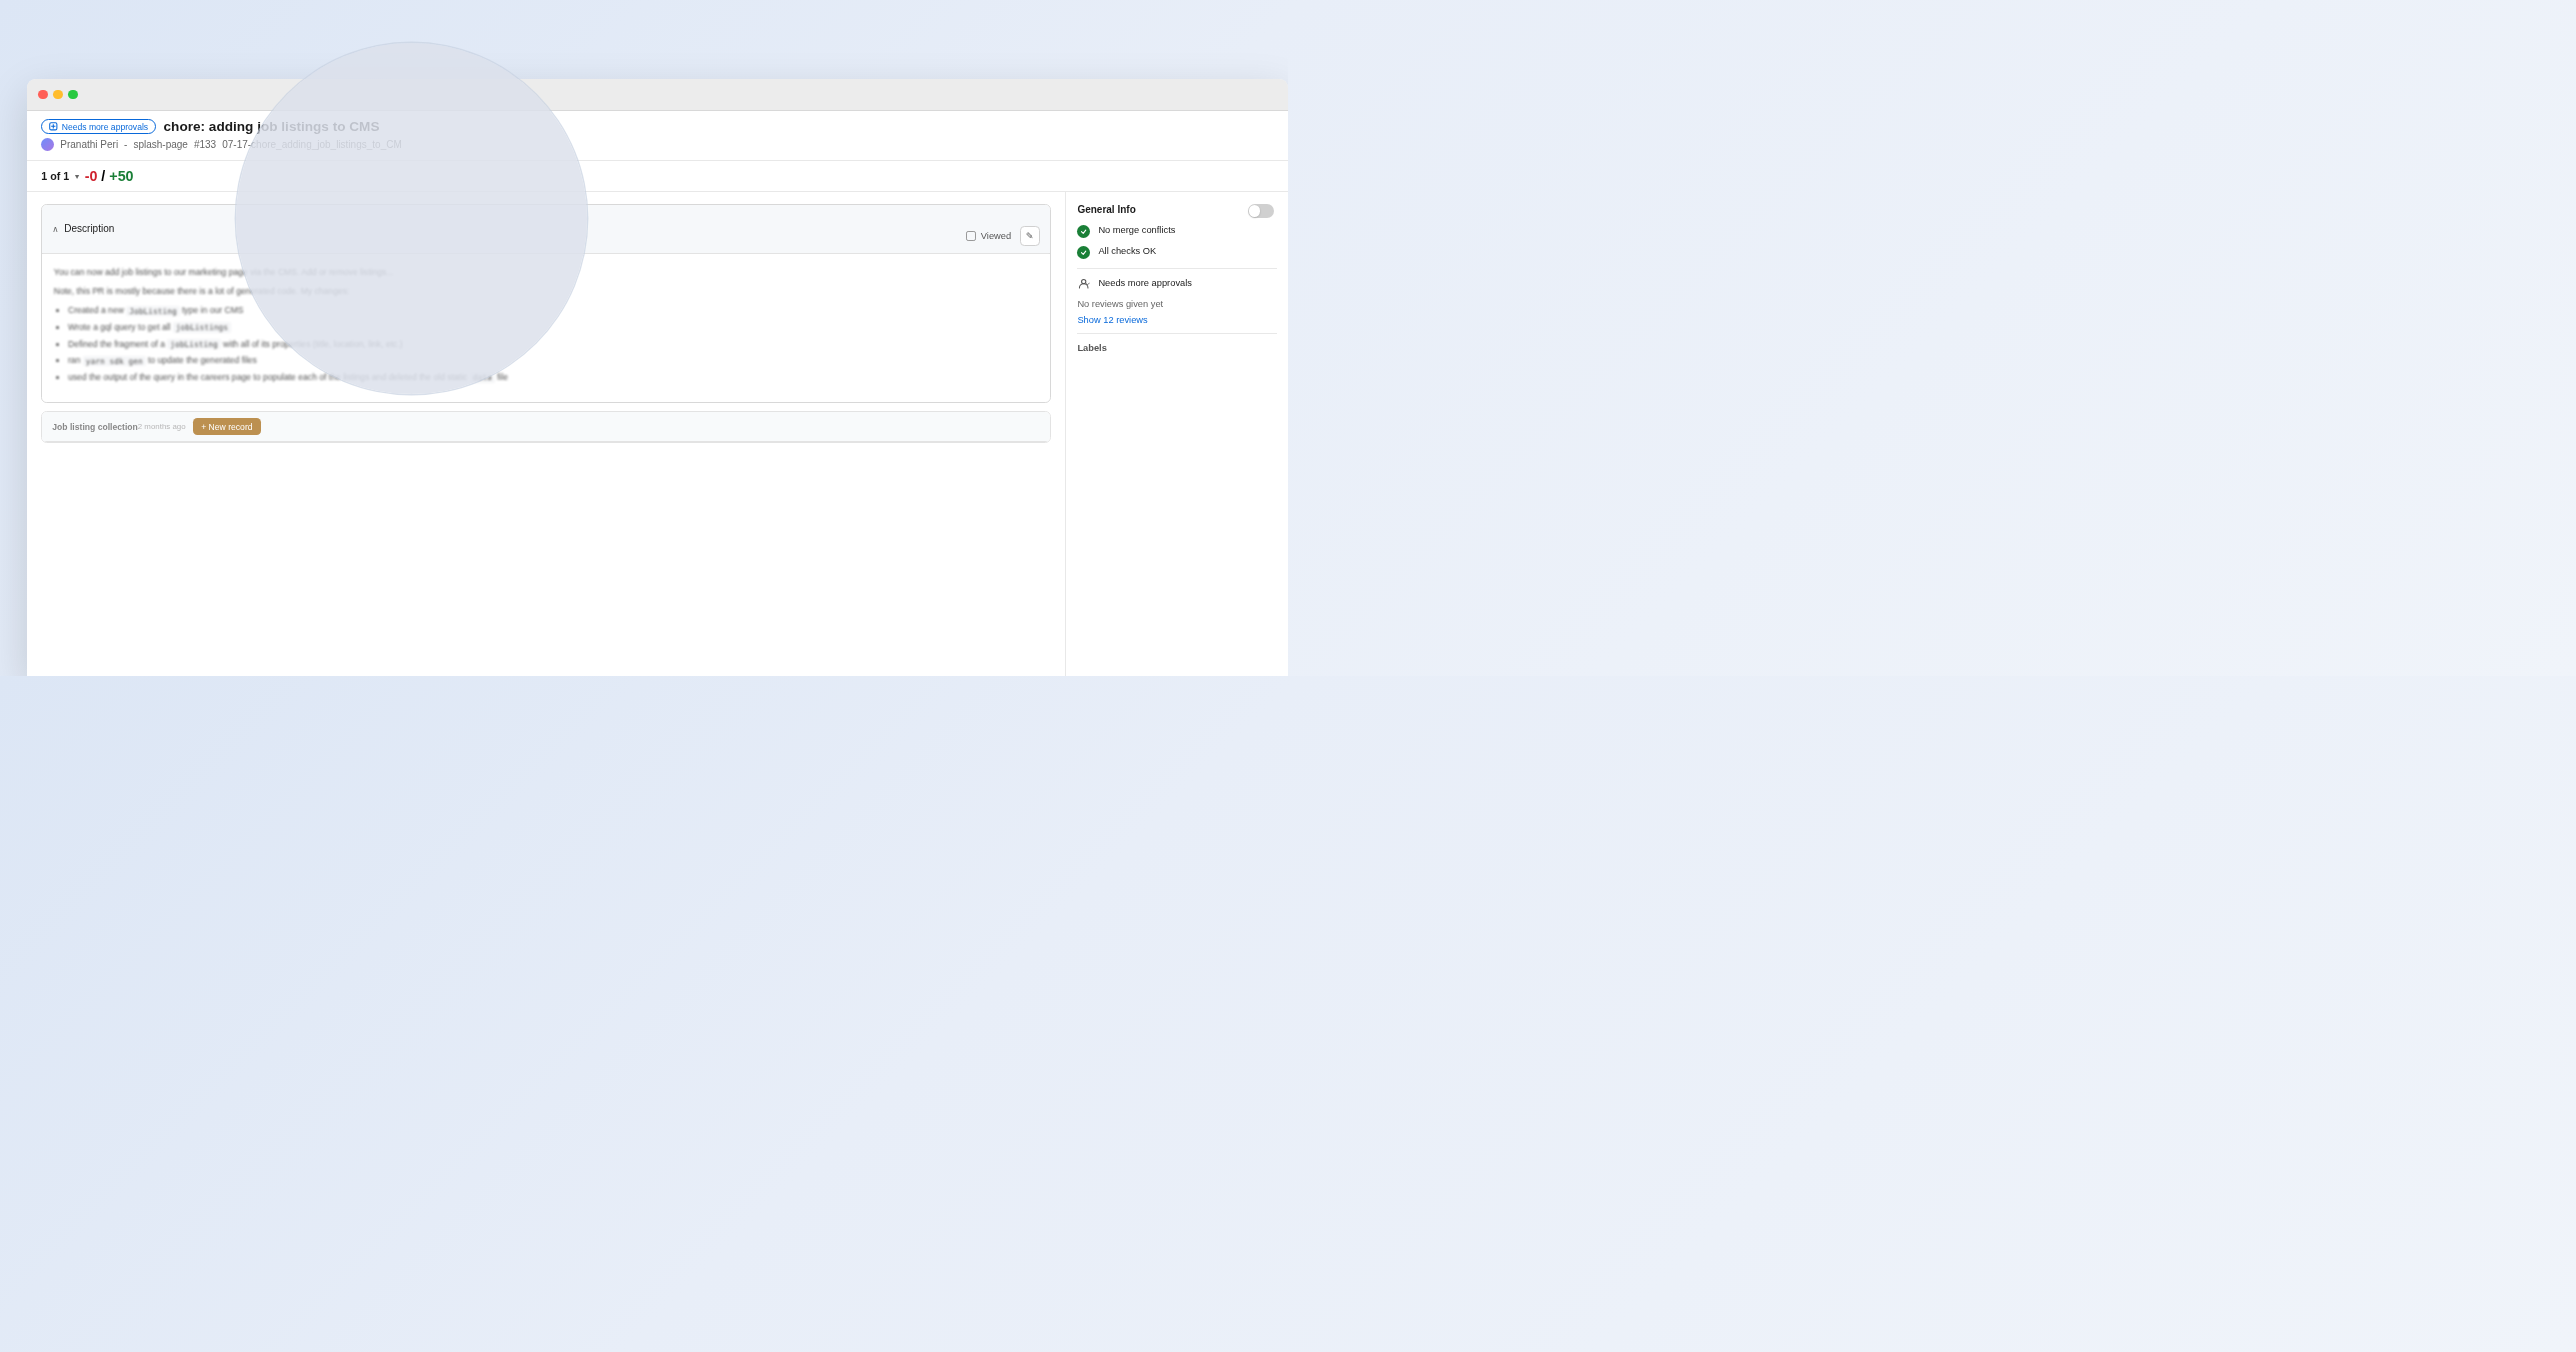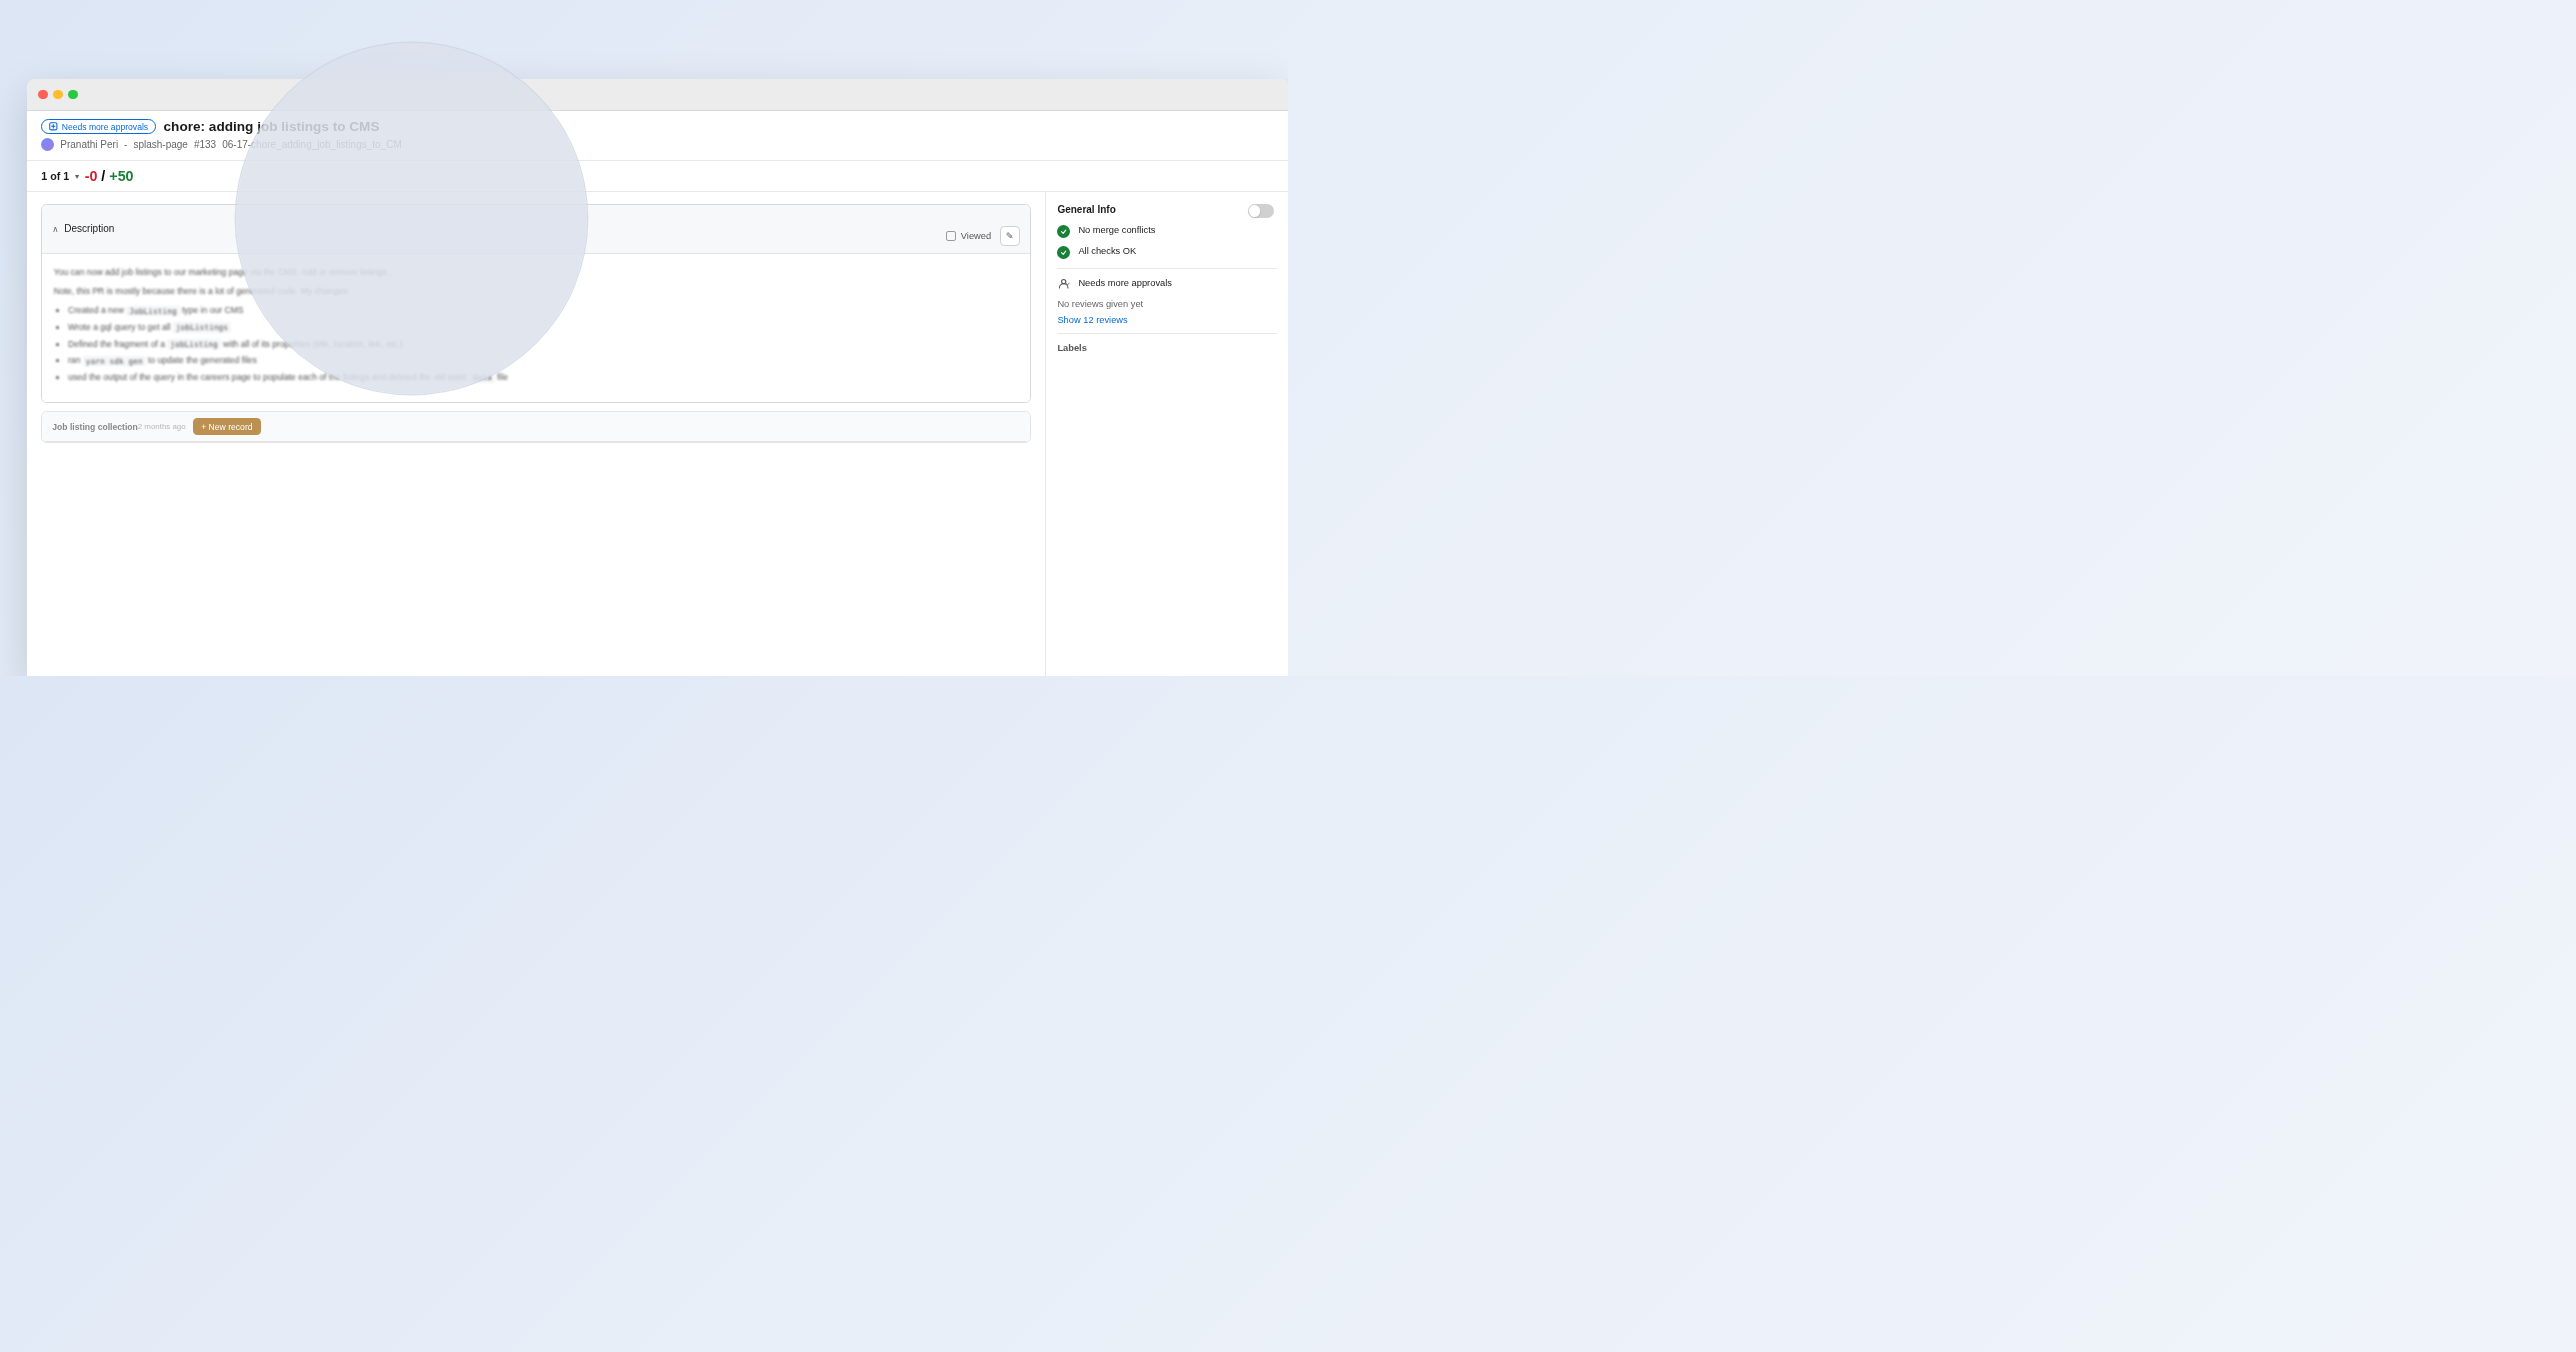--- a/index.html
+++ b/index.html
@@ -317,21 +317,21 @@
       border: none;
       border-radius: 4.3px;
       padding: 3.6px 8.6px;
       font-size: 8.6px;
       font-weight: 500;
       cursor: pointer;
     }
 
     
     .info-panel {
-      width: 243px;
+      width: 223px;
       flex-shrink: 0;
       background: white;
       border-left: 0.7px solid #e8e8e8;
       padding: 11.4px;
       overflow: auto;
     }
 
     .info-panel-title {
       font-size: 10px;
       font-weight: 600;
@@ -449,21 +449,21 @@
           <span>Needs more approvals</span>
         </div>
         <span class="pr-title-text">chore: adding job listings to CMS</span>
       </div>
       <div class="pr-meta-row">
         <div class="avatar-small"></div>
         <span>Pranathi Peri</span>
         <span>-</span>
         <span>splash-page</span>
         <span>#133</span>
-        <span>06-17-chore_adding_job_listings_to_CM</span>
+        <span>07-17-chore_adding_job_listings_to_CM</span>
       </div>
     </div>
 
     <div class="diff-controls">
       <div class="file-counter">
         <span>1 of 1</span>
         <span class="dropdown-arrow">▼</span>
       </div>
       <div class="diff-stats">
         <span class="deletions">-0</span>

